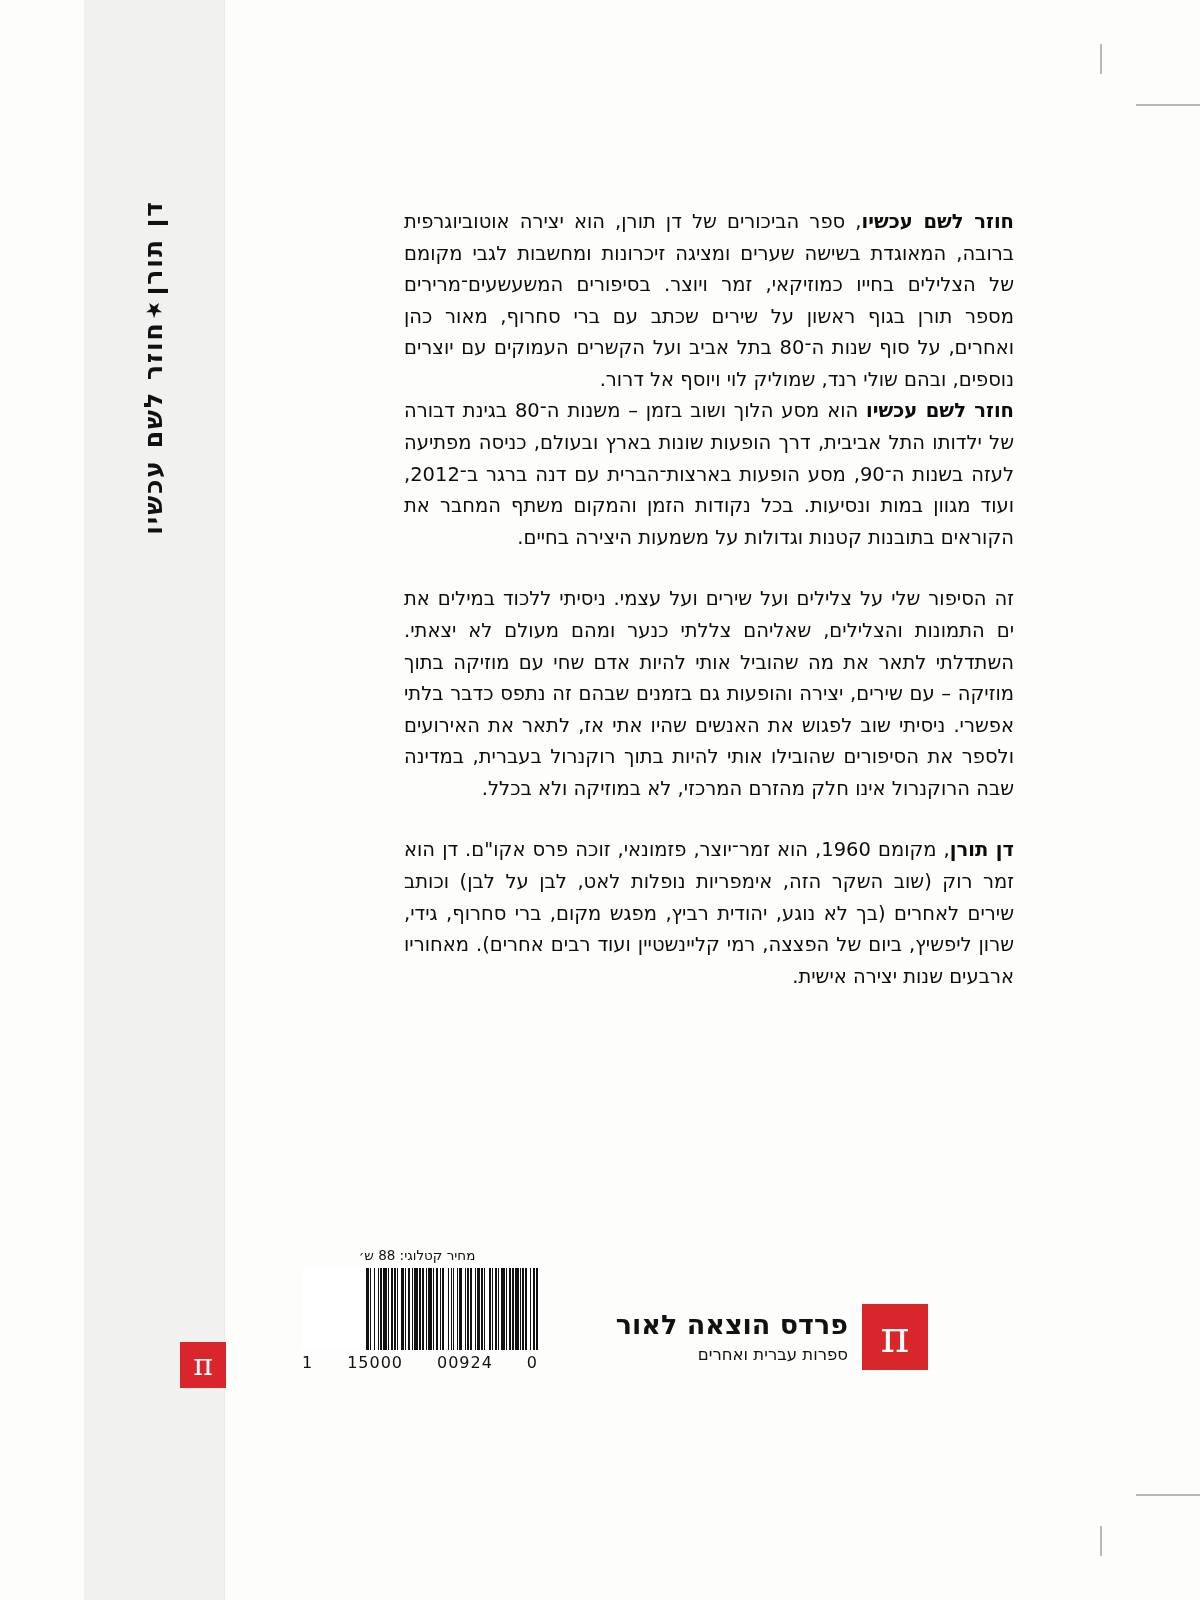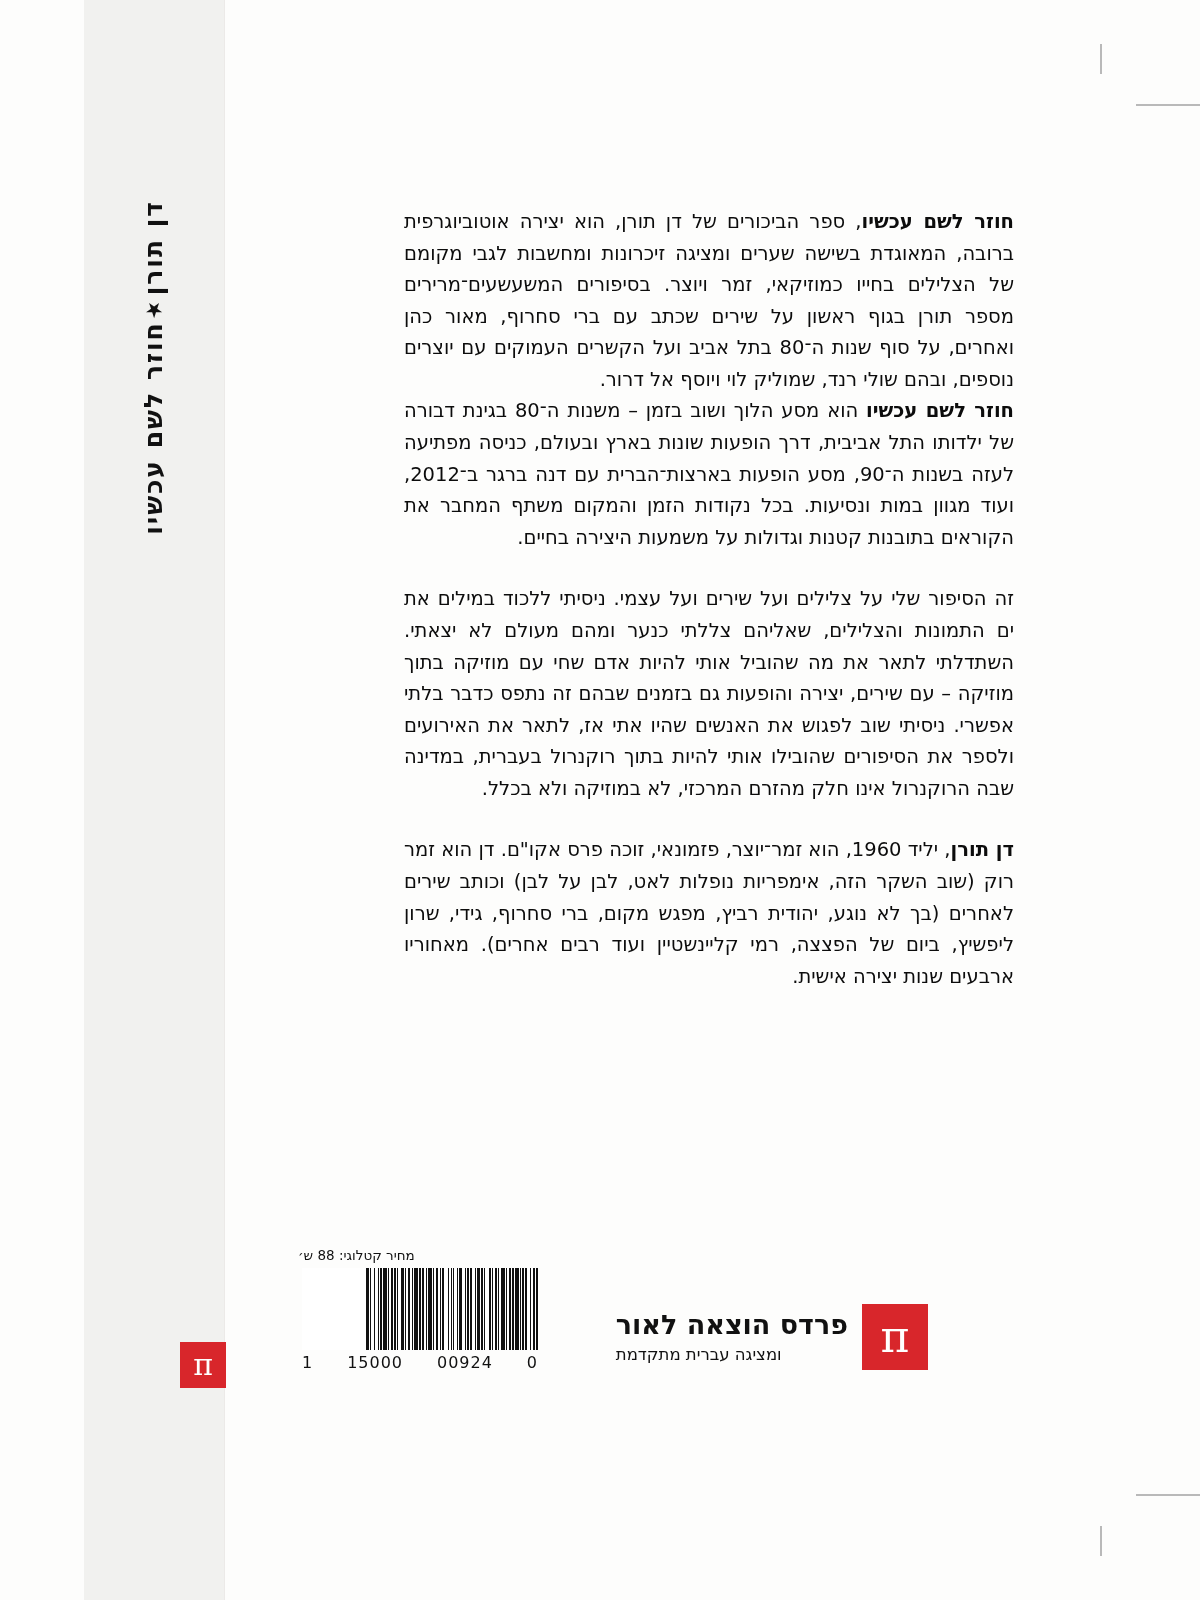--- a/index.html
+++ b/index.html
@@ -110,21 +110,21 @@
     right: 658px;
     bottom: 228px;
     width: 244px;
     direction: rtl;
     text-align: center;
   }
   .price-line {
     font-size: 13.5px;
     color: #111;
     margin: 0 6px 5px 0;
-    text-align: left;
+    text-align: center;
     letter-spacing: 0px;
   }
   .barcode {
     width: 236px;
     height: 82px;
     margin: 0 auto;
     display: flex;
     align-items: stretch;
     gap: 0;
     background: #fff;
@@ -145,21 +145,21 @@
   
   .publisher {
     position: absolute;
     right: 272px;
     bottom: 230px;
     display: flex;
     align-items: center;
     gap: 14px;
     direction: rtl;
   }
-  .pub-text { text-align: left; line-height: 1.2; }
+  .pub-text { text-align: right; line-height: 1.2; }
   .pub-name {
     font-size: 27px;
     font-weight: bold;
     color: #111;
     letter-spacing: 0px;
     white-space: nowrap;
   }
   .pub-tag {
     font-size: 16.5px;
     color: #111;
@@ -203,21 +203,21 @@
     <p class="para"><span class="lead">חוזר לשם עכשיו</span><span>, ספר הביכורים של דן תורן, הוא יצירה אוטוביוגרפית ברובה, המאוגדת בשישה שערים ומציגה זיכרונות ומחשבות לגבי מקומם של הצלילים בחייו כמוזיקאי, זמר ויוצר. בסיפורים המשעשעים־מרירים מספר תורן בגוף ראשון על שירים שכתב עם ברי סחרוף, מאור כהן ואחרים, על סוף שנות ה־80 בתל אביב ועל הקשרים העמוקים עם יוצרים נוספים, ובהם שולי רנד, שמוליק לוי ויוסף אל דרור.</span></p>
 
     <p class="para"><span class="lead">חוזר לשם עכשיו</span><span> הוא מסע הלוך ושוב בזמן – משנות ה־80 בגינת דבורה של ילדותו התל אביבית, דרך הופעות שונות בארץ ובעולם, כניסה מפתיעה לעזה בשנות ה־90, מסע הופעות בארצות־הברית עם דנה ברגר ב־2012, ועוד מגוון במות ונסיעות. בכל נקודות הזמן והמקום משתף המחבר את הקוראים בתובנות קטנות וגדולות על משמעות היצירה בחיים.</span></p>
 
     <div class="gap"></div>
 
     <p class="para">זה הסיפור שלי על צלילים ועל שירים ועל עצמי. ניסיתי ללכוד במילים את ים התמונות והצלילים, שאליהם צללתי כנער ומהם מעולם לא יצאתי. השתדלתי לתאר את מה שהוביל אותי להיות אדם שחי עם מוזיקה בתוך מוזיקה – עם שירים, יצירה והופעות גם בזמנים שבהם זה נתפס כדבר בלתי אפשרי. ניסיתי שוב לפגוש את האנשים שהיו אתי אז, לתאר את האירועים ולספר את הסיפורים שהובילו אותי להיות בתוך רוקנרול בעברית, במדינה שבה הרוקנרול אינו חלק מהזרם המרכזי, לא במוזיקה ולא בכלל.</p>
 
     <div class="gap"></div>
 
-    <p class="para"><span class="lead">דן תורן</span><span>, יליד 1960, הוא זמר־יוצר, פזמונאי, זוכה פרס אקו"ם. דן הוא זמר רוק (שוב השקר הזה, אימפריות נופלות לאט, לבן על לבן)  וכותב שירים לאחרים (בך לא נוגע, יהודית רביץ, מפגש מקום, ברי סחרוף, גידי, שרון ליפשיץ, ביום של הפצצה, רמי קליינשטיין ועוד רבים אחרים). מאחוריו ארבעים שנות יצירה אישית.</span></p>
+    <p class="para"><span class="lead">דן תורן</span><span>, מקומם 1960, הוא זמר־יוצר, פזמונאי, זוכה פרס אקו"ם. דן הוא זמר רוק (שוב השקר הזה, אימפריות נופלות לאט, לבן על לבן)  וכותב שירים לאחרים (בך לא נוגע, יהודית רביץ, מפגש מקום, ברי סחרוף, גידי, שרון ליפשיץ, ביום של הפצצה, רמי קליינשטיין ועוד רבים אחרים). מאחוריו ארבעים שנות יצירה אישית.</span></p>
   </div>
 
   <div class="barcode-block">
     <div class="price-line">מחיר קטלוגי: 88 ש׳</div>
     <div class="barcode" id="barcode-bars">
         <span style="width: 2.3px; background: rgb(17, 17, 17);"></span>
         <span style="width: 1.15px; background: transparent;"></span>
         <span style="width: 1.15px; background: rgb(17, 17, 17);"></span>
         <span style="width: 2.3px; background: transparent;"></span>
         <span style="width: 1.15px; background: rgb(17, 17, 17);"></span>
@@ -322,17 +322,17 @@
       <span>15000</span>
       <span>00924</span>
       <span>0</span>
     </div>
   </div>
 
   <div class="publisher">
     <div class="pub-mark">π</div>
     <div class="pub-text">
       <div class="pub-name">פרדס הוצאה לאור</div>
-      <div class="pub-tag">ומציגה עברית מתקדמת</div>
+      <div class="pub-tag">ספרות עברית ואחרים</div>
     </div>
   </div>
 
 </div>
 
 </body></html>

